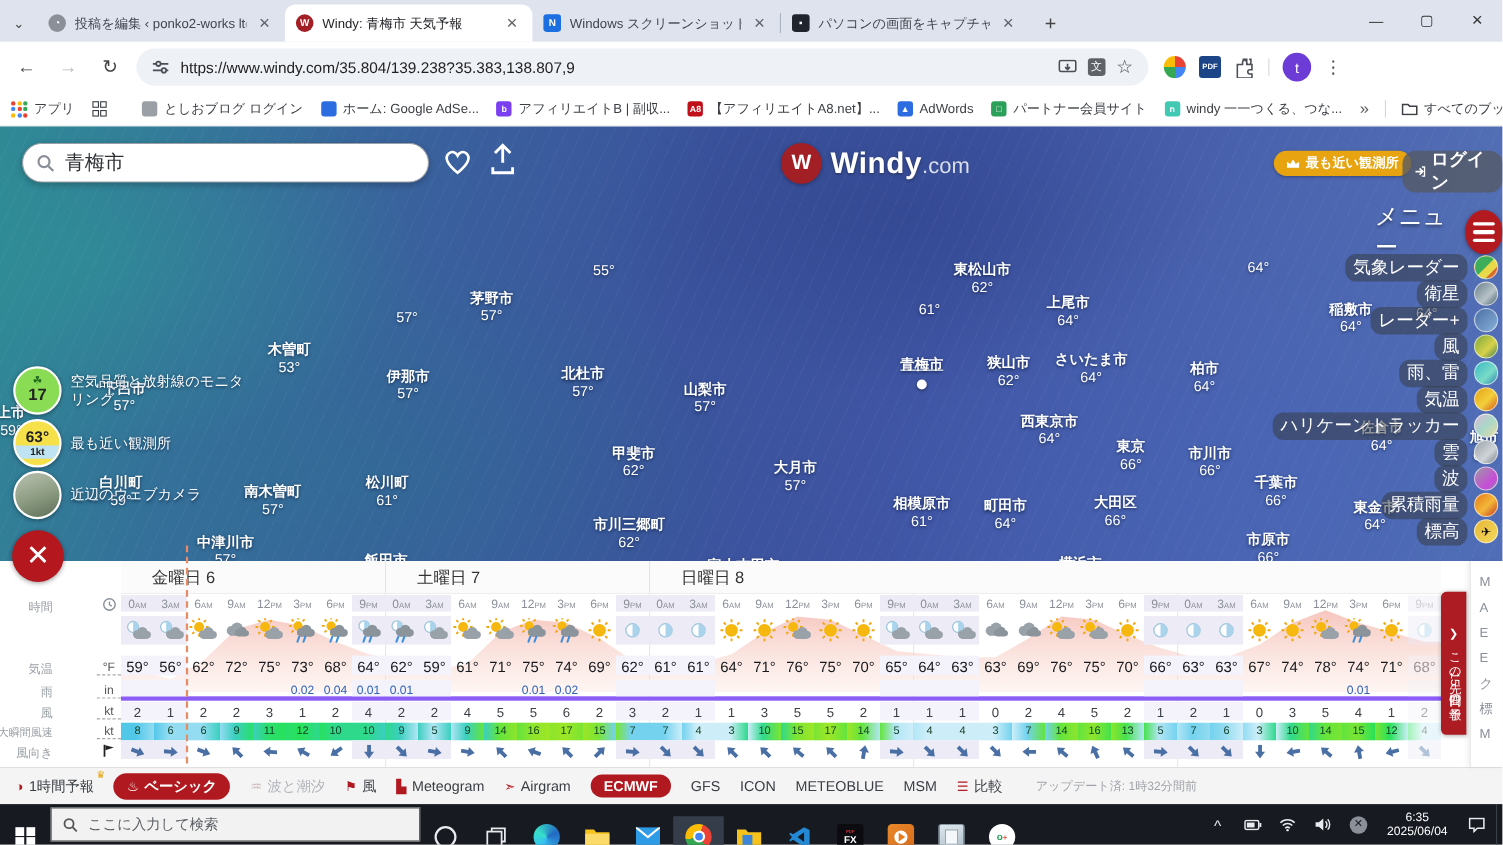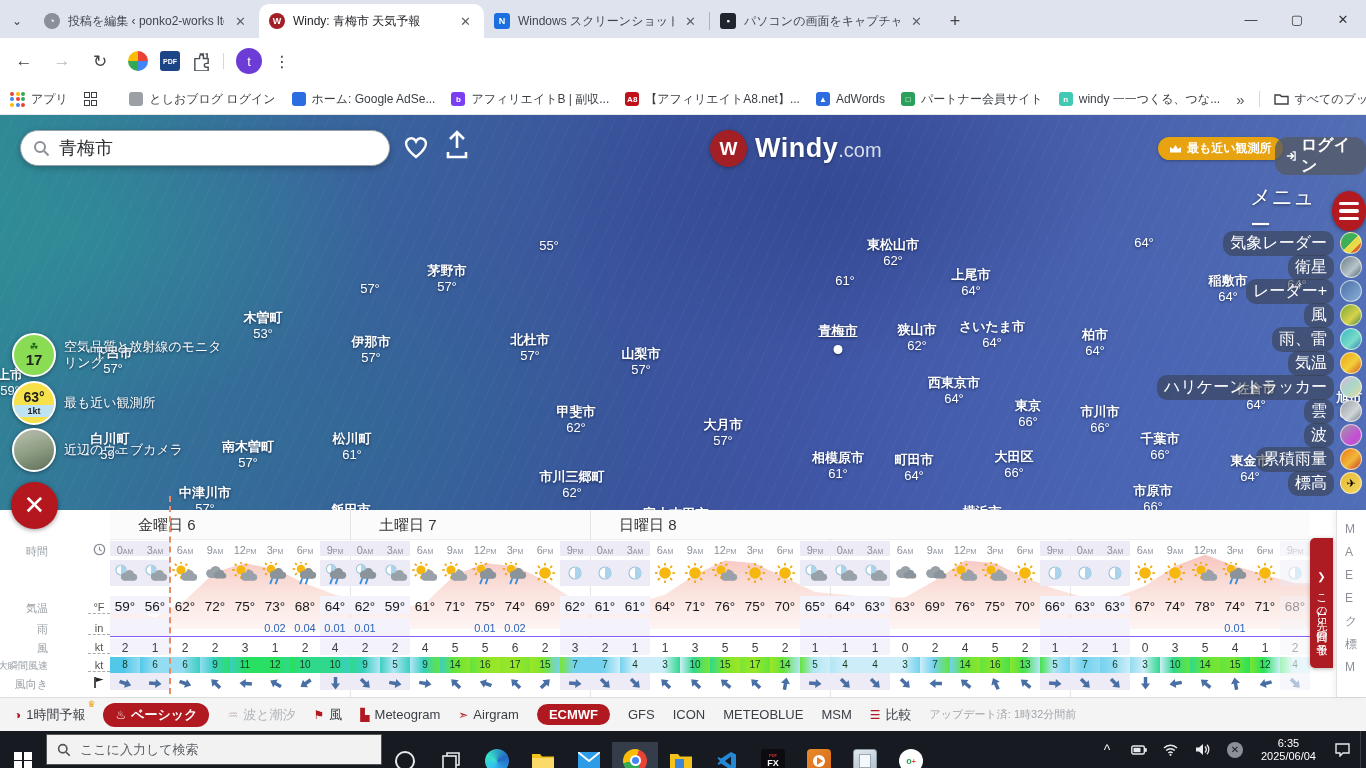--- a/index.html
+++ b/index.html
@@ -100,21 +100,21 @@
   #ribbon { position:absolute; left:1310px; top:28px; width:23px; height:130px; background:#ad1c23; border-radius:5px 0 0 5px; color:#fff; writing-mode:vertical-rl; font-size:11px; display:flex; align-items:center; justify-content:center; gap:4px; padding:4px 0; box-shadow:0 1px 4px rgba(0,0,0,.3); }
   #stub { position:absolute; left:1336px; top:0; width:30px; height:187px; background:#fff; border-left:1px solid #e2e2e2; box-shadow:-2px 0 5px rgba(0,0,0,.06); padding:8px 0 0 8px; color:#8a8f98; font-size:12px; line-height:23px; }
 
   
   #toolbar { position:absolute; left:0; top:697px; width:1366px; height:34px; background:#f4f4f4; border-top:1px solid #ddd; display:flex; align-items:center; padding:0 14px; gap:18px; font-size:13px; color:#3a3f45; }
   .tbitem { display:flex; align-items:center; gap:5px; white-space:nowrap; position:relative; }
   .tbitem.pill { background:#b0191f; color:#fff; border-radius:13px; padding:3px 12px; font-weight:700; }
   .tbitem.dis { color:#b0b4b9; }
   .tbico { color:#b0191f; font-size:12px; }
   .crownbadge { position:absolute; top:-7px; right:-10px; font-size:9px; color:#e7a410; }
-  #tbstatus { color:#a0a4a9; font-size:11px; }
+  #tbstatus { color:#a0a4a9; font-size:11px; margin-left:12px; }
 
   
   #taskbar { position:absolute; left:0; top:731px; width:1366px; height:37px; background:#171a21; display:flex; align-items:center; z-index:40; }
   .tbtn { width:46px; height:37px; display:flex; align-items:center; justify-content:center; flex:none;margin-top:22px; }
   #winsearch { width:336px; height:31px; background:#f2f2f2; border:1px solid #555; display:flex; align-items:center; gap:9px; padding:0 10px; font-size:13px; color:#5a5e63; flex:none; }
   .appic { width:24px; height:24px; display:flex; align-items:center; justify-content:center; border-radius:3px; font-size:10px; font-weight:700; color:#fff; }
   .tbtn.activebg { background:#343d49; box-shadow:inset 0 -2px 0 #76b9ed; }
   #tray { margin-left:auto; display:flex; align-items:center; color:#e8eaed; gap:4px; }
   #clockblk { text-align:center; font-size:11px; line-height:13px; padding:0 8px; color:#fff; }
   #showdesk { width:6px; height:37px; border-left:1px solid #3a3f46; }
@@ -157,20 +157,37 @@
       <div>—</div>
       <div>▢</div>
       <div>✕</div>
     </div>
   </div>
 
   <div id="navbar">
     <div class="navbtn">←</div>
     <div class="navbtn dis">→</div>
     <div class="navbtn">↻</div>
+    <div id="urlbar">
+      <svg width="16" height="14" viewBox="0 0 16 14">
+          <g stroke="#4a4e55" stroke-width="1.6" fill="none">
+            <line x1="1" y1="4" x2="15" y2="4"></line>
+            <circle cx="6" cy="4" r="2" fill="#eef1f6"></circle>
+            <line x1="1" y1="10" x2="15" y2="10"></line>
+            <circle cx="11" cy="10" r="2" fill="#eef1f6"></circle>
+          </g>
+        </svg>
+      <div id="urltxt">https://www.windy.com/35.804/139.238?35.383,138.807,9</div>
+      <svg width="17" height="15" viewBox="0 0 17 15">
+          <rect x="1" y="1" width="15" height="10" rx="1.5" fill="none" stroke="#4a4e55" stroke-width="1.5"></rect>
+          <path d="M8.5 4 v5 M6.3 7 l2.2 2.2 L10.7 7" stroke="#4a4e55" stroke-width="1.5" fill="none"></path>
+        </svg>
+      <div class="urlic" style="width:16px;height:16px;background:#5f6368;border-radius:3px;color:#fff;font-size:10px;display:flex;align-items:center;justify-content:center;">文</div>
+      <div class="urlic" style="font-size:17px;">☆</div>
+    </div>
     <div id="navicons">
       <div style="width:20px;height:20px;border-radius:50%;background:conic-gradient(#ea4335 0 90deg,#4285f4 0 180deg,#34a853 0 270deg,#fbbc05 0);"></div>
       <div style="width:20px;height:20px;background:#1c4587;border-radius:3px;color:#fff;font-size:7px;font-weight:bold;display:flex;align-items:center;justify-content:center;">PDF</div>
       <svg width="19" height="19" viewBox="0 0 20 20">
           <path d="M8 2 h4 v3 a2 2 0 1 0 4 0 v-3 h-1 v1 M3 7 h5 v-2 a2 2 0 1 1 4 0 v2 h5 v5 h-2 a2 2 0 1 0 0 4 h2 v4 h-14 z" fill="none" stroke="#4a4e55" stroke-width="1.5"></path>
         </svg>
       <div class="vsep"></div>
       <div id="avatar">t</div>
       <div style="font-size:16px;color:#444;">⋮</div>
     </div>
@@ -1214,21 +1231,21 @@
           <div class="cell">78°</div>
           <div class="cell">74°</div>
           <div class="cell">71°</div>
           <div class="cell nightlite dim">68°</div>
         </div>
     </div>
 
     <div class="prow" id="rowrain" style="top:108px;height:20px;">
       <div class="rlabel" style="top:4px;">雨</div>
       <div class="runit" style="top:4px;">in</div>
-      <div class="cells" id="cells-rain" style="border-bottom:1px solid #8b5cf6;height:19px;">
+      <div class="cells" id="cells-rain" style="border-bottom:4px solid #8b5cf6;height:19px;">
           <div class="cell nightlite"></div>
           <div class="cell nightlite"></div>
           <div class="cell"></div>
           <div class="cell"></div>
           <div class="cell"></div>
           <div class="cell">0.02</div>
           <div class="cell">0.04</div>
           <div class="cell nightlite">0.01</div>
           <div class="cell nightlite">0.01</div>
           <div class="cell nightlite"></div>

